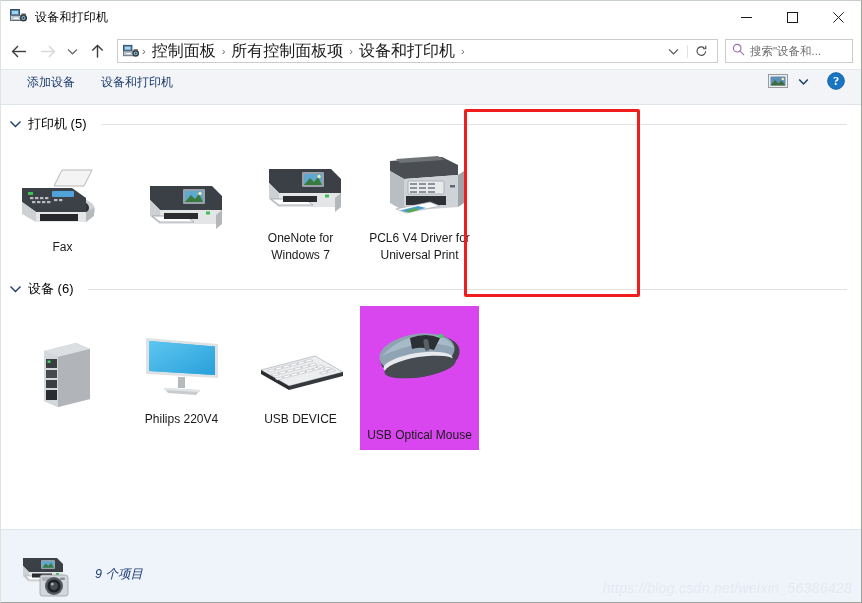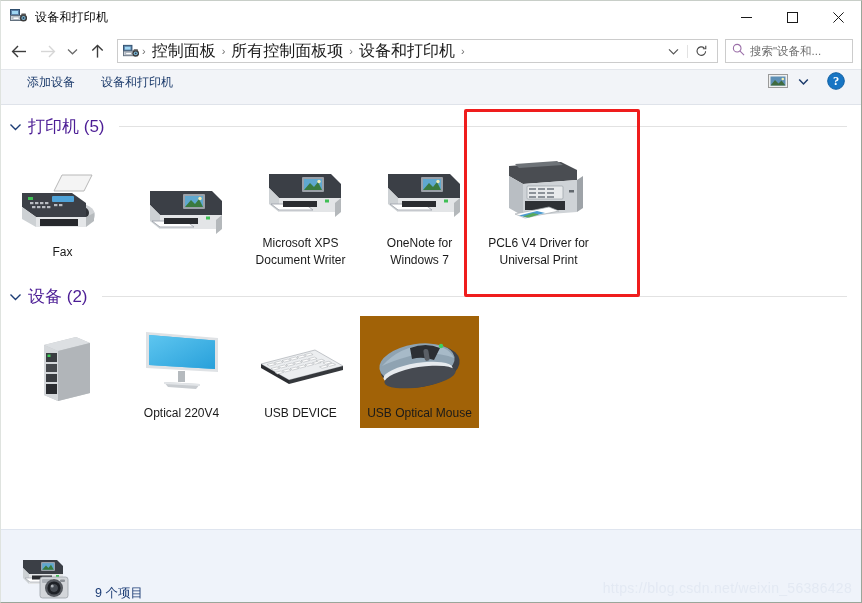--- a/index.html
+++ b/index.html
@@ -134,40 +134,40 @@
     position: relative;
     overflow: hidden;
   }
   .group-header {
     display: flex; align-items: center;
     padding: 10px 12px 4px 6px;
     gap: 4px;
   }
   .group-chevron { display: flex; align-items: center; cursor: default; padding: 0 2px; }
   .group-title {
-    font-size: 17px; color: #4c1d95;
+    font-size: 13px; color: #000000;
     white-space: nowrap; cursor: default;
   }
   .group-rule {
     flex: 1; height: 1px; background: #e2e2e2;
     margin-left: 10px; margin-right: 2px;
   }
 
   .tiles {
     display: flex; flex-wrap: wrap;
     padding: 4px 0 0 2px;
     align-items: center;
   }
   .tile {
     width: 119px;
     padding: 8px 2px 6px 2px;
     display: flex; flex-direction: column; align-items: center;
     cursor: default;
   }
-  .tile.selected { background: #a16207; }
+  .tile.selected { background: #d946ef; gap: 32px; }
   .tile-icon {
     height: 72px; width: 100%;
     display: flex; align-items: flex-end; justify-content: center;
     margin-bottom: 9px;
   }
   .tile-label {
     font-size: 12px; color: #1a1a1a;
     text-align: center; line-height: 17px;
     width: 110px; word-wrap: break-word;
   }
@@ -178,23 +178,24 @@
     border: 3px solid #ef1d1d;
     pointer-events: none;
     border-radius: 2px;
   }
 
   
   .statusbar {
     height: 73px; min-height: 73px;
     background: #eff3fa;
     border-top: 1px solid #dfe5ef;
-    display: flex; align-items: flex-end;
+    display: flex; align-items: center;
     padding: 7px 10px 0 14px;
     position: relative;
+    font-style: italic;
   }
   .status-icon { width: 58px; display: flex; align-items: center; justify-content: center; padding-top: 12px; }
   .status-text {
     font-size: 12.5px; color: #1c3c75;
     padding: 10px 0 0 22px;
   }
   .watermark {
     position: absolute;
     right: 9px; bottom: 6px;
     font-size: 14px;
@@ -401,38 +402,20 @@
             <rect x="49" y="15" width="18" height="11" fill="#5fa8cf"></rect>
             <path d="M49 26 L55 19 L59 23 L63 18 L67 26 Z" fill="#3a7a3e"></path>
             <circle cx="64" cy="17.5" r="1.7" fill="#f2edb6"></circle>
             <rect x="70" y="35.5" width="4" height="3" fill="#3fbf55"></rect>
             <path d="M16 40 L50 40 L58 46 L24 46 Z" fill="#ffffff" stroke="#9aa0a8" stroke-width="0.8"></path>
             <rect x="28" y="37" width="34" height="6" fill="#2a2c30"></rect>
           </svg>
         </div>
       </div>
 
-      <div class="tile">
-        <div class="tile-icon">
-          <svg width="92" height="62" viewBox="0 0 92 62">
-            <path d="M14 10 L76 10 L86 20 L86 34 L24 34 L14 24 Z" fill="#3b3f46"></path>
-            <path d="M14 24 L24 34 L24 48 L14 40 Z" fill="#cdd1d4"></path>
-            <path d="M24 34 L86 34 L86 48 L24 48 Z" fill="#e3e5e7"></path>
-            <path d="M86 34 L86 48 L80 53 L80 39 Z" fill="#b4b8bb"></path>
-            <rect x="47" y="13" width="22" height="15" rx="1" fill="#9aa0a8"></rect>
-            <rect x="49" y="15" width="18" height="11" fill="#5fa8cf"></rect>
-            <path d="M49 26 L55 19 L59 23 L63 18 L67 26 Z" fill="#3a7a3e"></path>
-            <circle cx="64" cy="17.5" r="1.7" fill="#f2edb6"></circle>
-            <rect x="70" y="35.5" width="4" height="3" fill="#3fbf55"></rect>
-            <path d="M16 40 L50 40 L58 46 L24 46 Z" fill="#ffffff" stroke="#9aa0a8" stroke-width="0.8"></path>
-            <rect x="28" y="37" width="34" height="6" fill="#2a2c30"></rect>
-          </svg>
-        </div>
-        <div class="tile-label">Microsoft XPS Document Writer</div>
-      </div>
 
       <div class="tile">
         <div class="tile-icon">
           <svg width="92" height="62" viewBox="0 0 92 62">
             <path d="M14 10 L76 10 L86 20 L86 34 L24 34 L14 24 Z" fill="#3b3f46"></path>
             <path d="M14 24 L24 34 L24 48 L14 40 Z" fill="#cdd1d4"></path>
             <path d="M24 34 L86 34 L86 48 L24 48 Z" fill="#e3e5e7"></path>
             <path d="M86 34 L86 48 L80 53 L80 39 Z" fill="#b4b8bb"></path>
             <rect x="47" y="13" width="22" height="15" rx="1" fill="#9aa0a8"></rect>
             <rect x="49" y="15" width="18" height="11" fill="#5fa8cf"></rect>
@@ -477,21 +460,21 @@
       </div>
 
     </div>
 
     <div class="group-header">
       <span class="group-chevron">
         <svg width="13" height="10" viewBox="0 0 13 10">
           <path d="M1.5 2.6 L6.5 7.6 L11.5 2.6" fill="none" stroke="#1c3c75" stroke-width="1.4"></path>
         </svg>
       </span>
-      <span class="group-title">设备 (2)</span>
+      <span class="group-title">设备 (6)</span>
       <span class="group-rule"></span>
     </div>
 
     <div class="tiles">
 
       <div class="tile">
         <div class="tile-icon">
           <svg width="70" height="72" viewBox="0 0 70 72">
             <path d="M16 12 L48 4 L62 10 L62 60 L30 68 L16 62 Z" fill="#c3c7cb"></path>
             <path d="M16 12 L48 4 L62 10 L30 18 Z" fill="#dcdfe2"></path>
@@ -516,21 +499,21 @@
               <linearGradient id="scr" x1="0" y1="0" x2="1" y2="1">
                 <stop offset="0%" stop-color="#5ec6f0"></stop>
                 <stop offset="100%" stop-color="#28a0da"></stop>
               </linearGradient>
             </defs>
             <rect x="40" y="47" width="7" height="11" fill="#b5babe"></rect>
             <path d="M26 58 L62 60 L58 65 L30 63 Z" fill="#c8ccd0"></path>
             <path d="M26 58 L62 60 L62 62 L26 60 Z" fill="#e2e5e8"></path>
           </svg>
         </div>
-        <div class="tile-label">Optical 220V4</div>
+        <div class="tile-label">Philips 220V4</div>
       </div>
 
       <div class="tile">
         <div class="tile-icon">
           <svg width="96" height="60" viewBox="0 0 96 60">
             <path d="M8 28 L62 14 L90 30 L36 44 Z" fill="#eceef0" stroke="#b4b8bc" stroke-width="0.8"></path>
             <path d="M8 28 L36 44 L36 48 L8 32 Z" fill="#2b2d31"></path>
             <path d="M36 44 L90 30 L90 34 L36 48 Z" fill="#35383c"></path>
             <g fill="#ffffff" stroke="#a9adb1" stroke-width="0.5">
               <path d="M14 28.5 L20 26.9 L22.6 28.4 L16.6 30 Z"></path>

